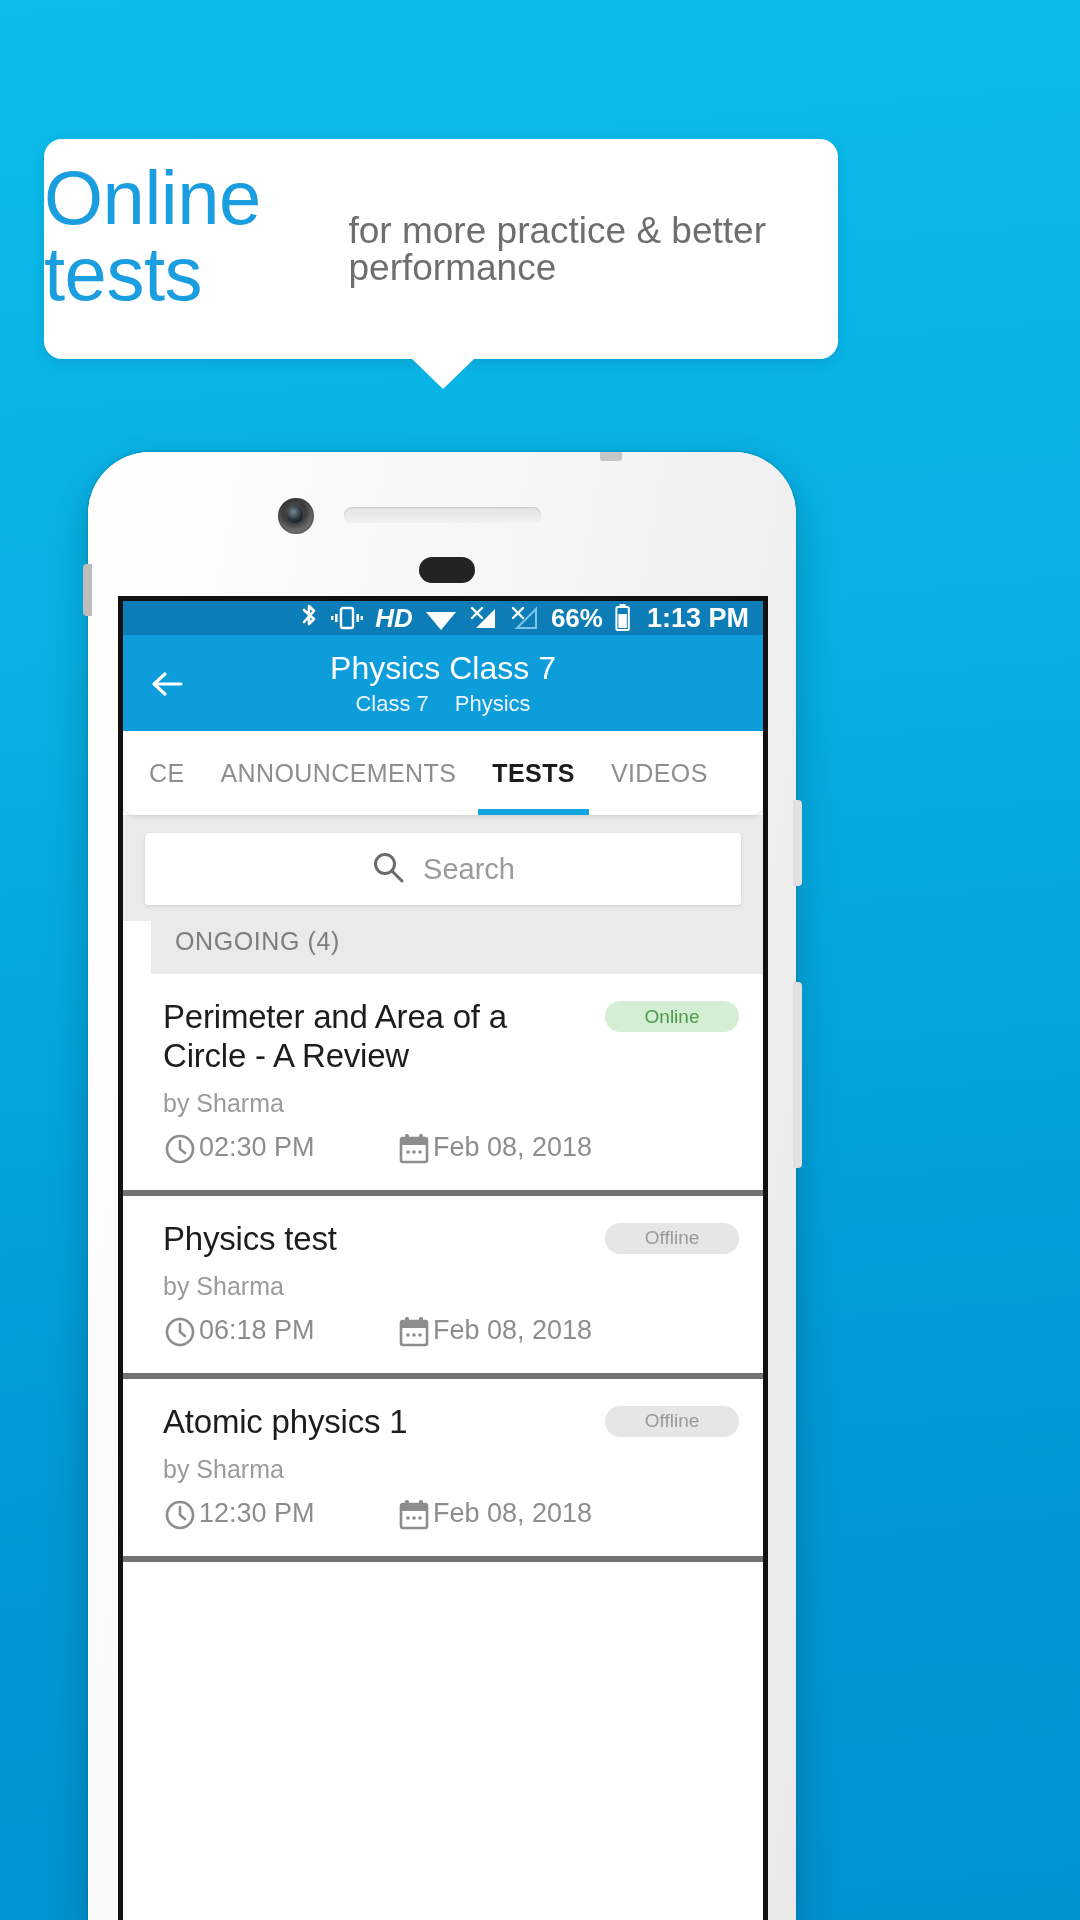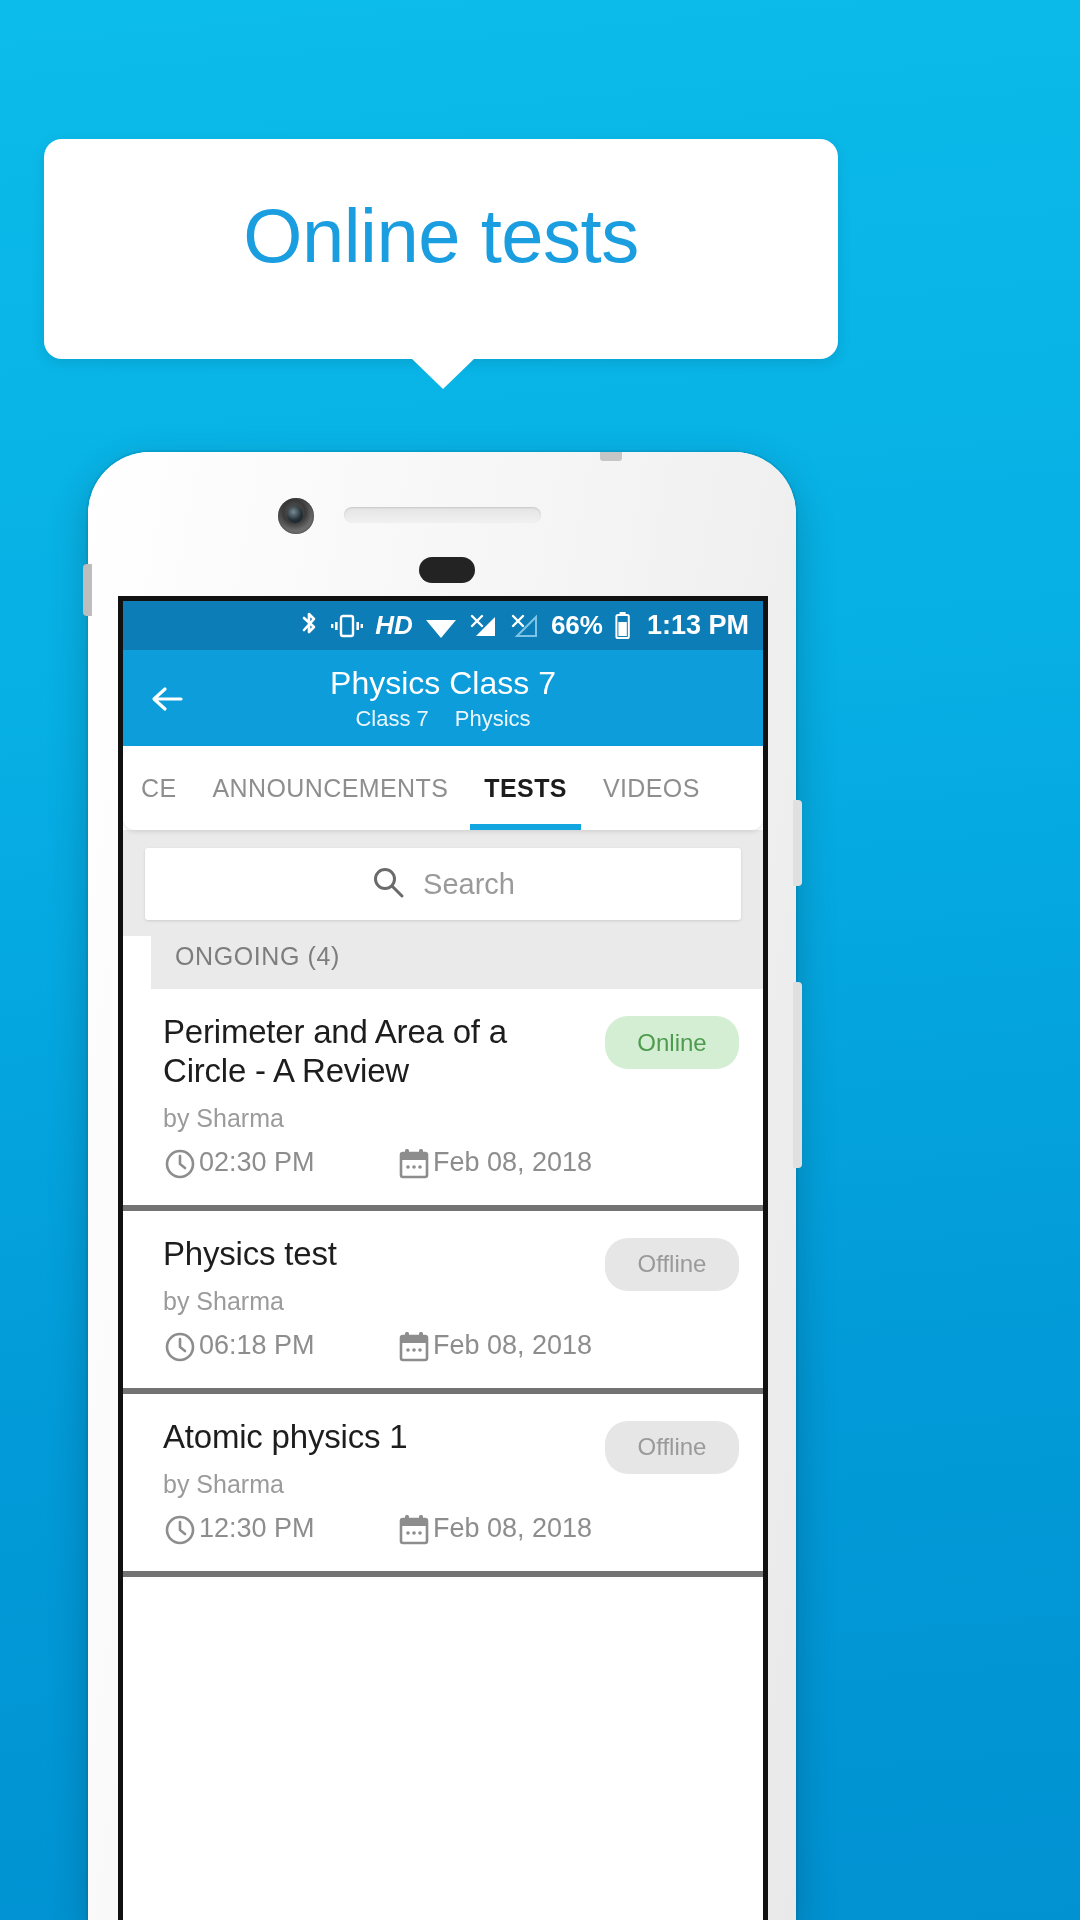--- a/index.html
+++ b/index.html
@@ -109,21 +109,21 @@
     background: #ffffff;
     overflow: hidden;
     border-top: 5px solid #111;
     border-left: 5px solid #111;
     border-right: 5px solid #111;
     box-sizing: border-box;
   }
 
   
   .statusbar {
-    height: 49px;
+    height: 34px;
     background: #0d7db8;
     display: flex; align-items: center; justify-content: flex-end;
     padding-right: 14px;
     gap: 11px;
     color: #fff;
   }
   .sb-ico { display:flex; align-items:center; }
   .sb-text { font-size: 26px; font-weight: 700; letter-spacing: 0px; }
   .sb-time { font-size: 27px; font-weight: 700; margin-left: 4px; }
 
@@ -146,21 +146,21 @@
   .appbar-sub {
     color: #eaf6fd; font-size: 22px; line-height: 1;
     display: flex; gap: 26px;
   }
 
   
   .tabbar {
     height: 84px;
     background: #fff;
     display: flex; align-items: center;
-    padding-left: 18px;
+    padding-left: 26px;
     box-shadow: 0 2px 4px rgba(0,0,0,0.10);
     position: relative;
     border-radius: 12px;
   }
   .tab {
     font-size: 25px; color: #8e8e8e; letter-spacing: 0.4px;
     white-space: nowrap; margin-right: 36px;
     font-weight: 400;
     position: relative;
     height: 84px; display: flex; align-items: center;
@@ -203,36 +203,37 @@
   .card-by { font-size: 25px; color: #9b9b9b; margin-top: 13px; }
   .card-meta {
     margin-top: 14px;
     display: flex; align-items: center;
   }
   .meta-item { display:flex; align-items:flex-start; gap: 2px; }
   .meta-item.time { width: 234px; }
   .meta-text { font-size: 27px; color: #8d8d8d; }
   .badge {
     position: absolute; right: 24px; top: 27px;
-    height: 53px; min-width: 106px;
+    height: 31px; min-width: 106px;
     border-radius: 23px;
     display:flex; align-items:center; justify-content:center;
-    font-size: 24px;
+    font-size: 19px;
     padding: 0 14px;
   }
   .badge.online { background:#d4eed4; color:#4e9b4e; }
   .badge.offline{ background:#e6e6e6; color:#9a9a9a; }
 </style>
 </head>
 <body>
 
 <div id="stage">
 
   <div class="callout">
     <div class="callout-title">Online tests</div>
+    <div class="callout-sub">for more practice &amp; better performance</div>
   </div>
   <div class="callout-tail"></div>
 
   <div class="phone">
     <div class="phone-inner-shade"></div>
     <div class="top-notch-line"></div>
     <div class="btn-side btn-left"></div>
     <div class="btn-side btn-right1"></div>
     <div class="btn-side btn-right2"></div>
     <div class="camera"></div>

